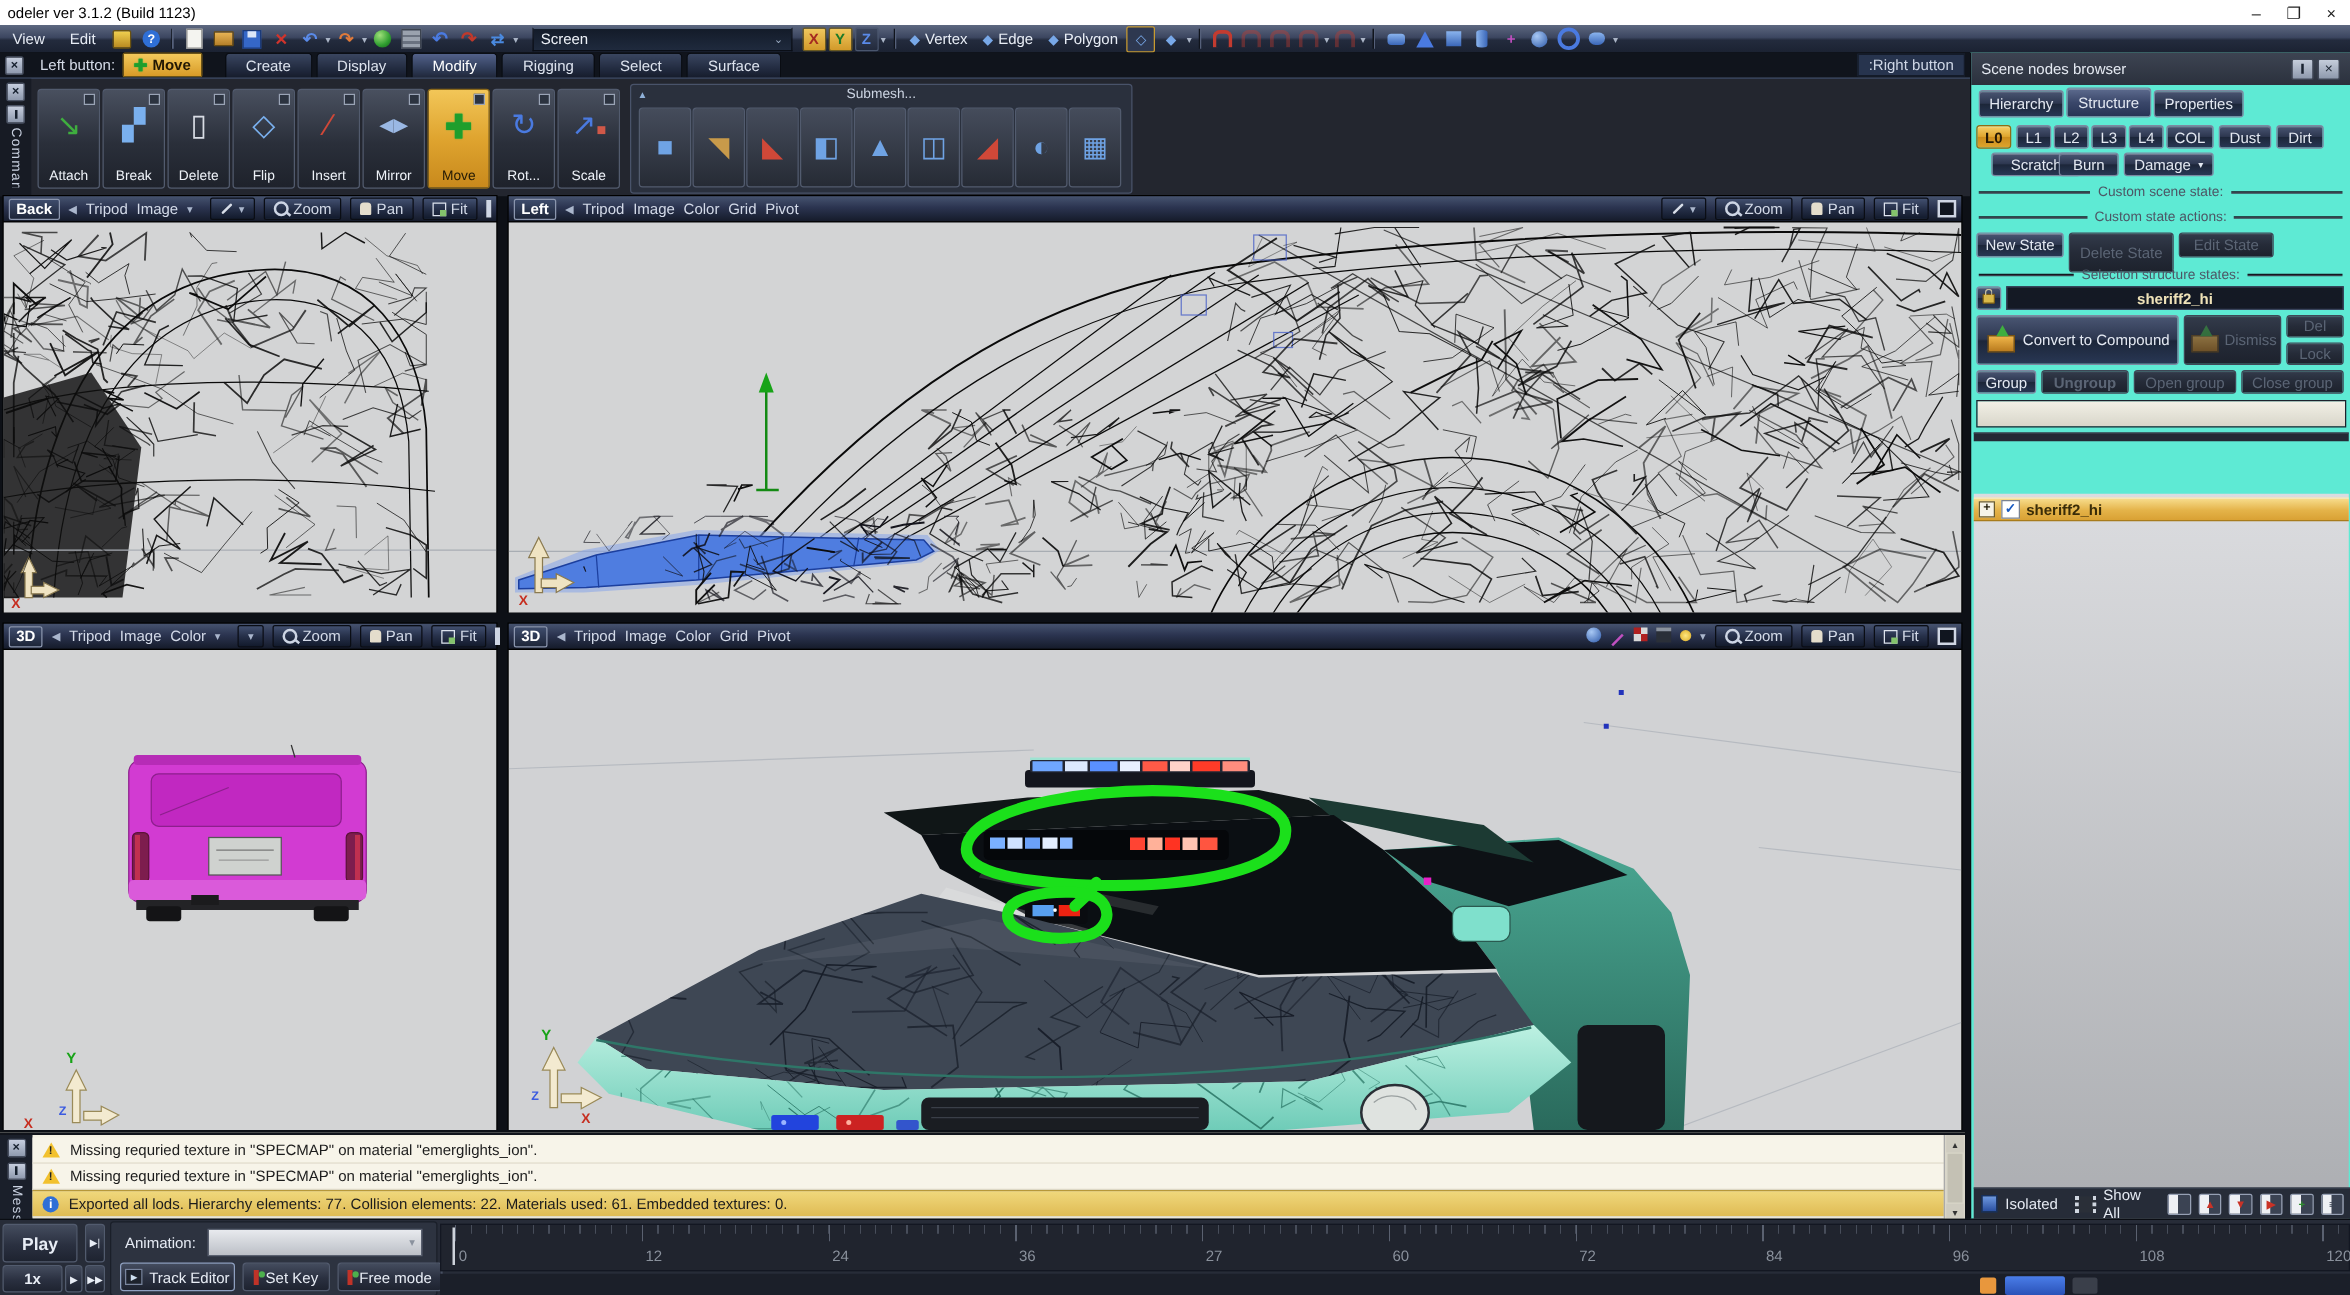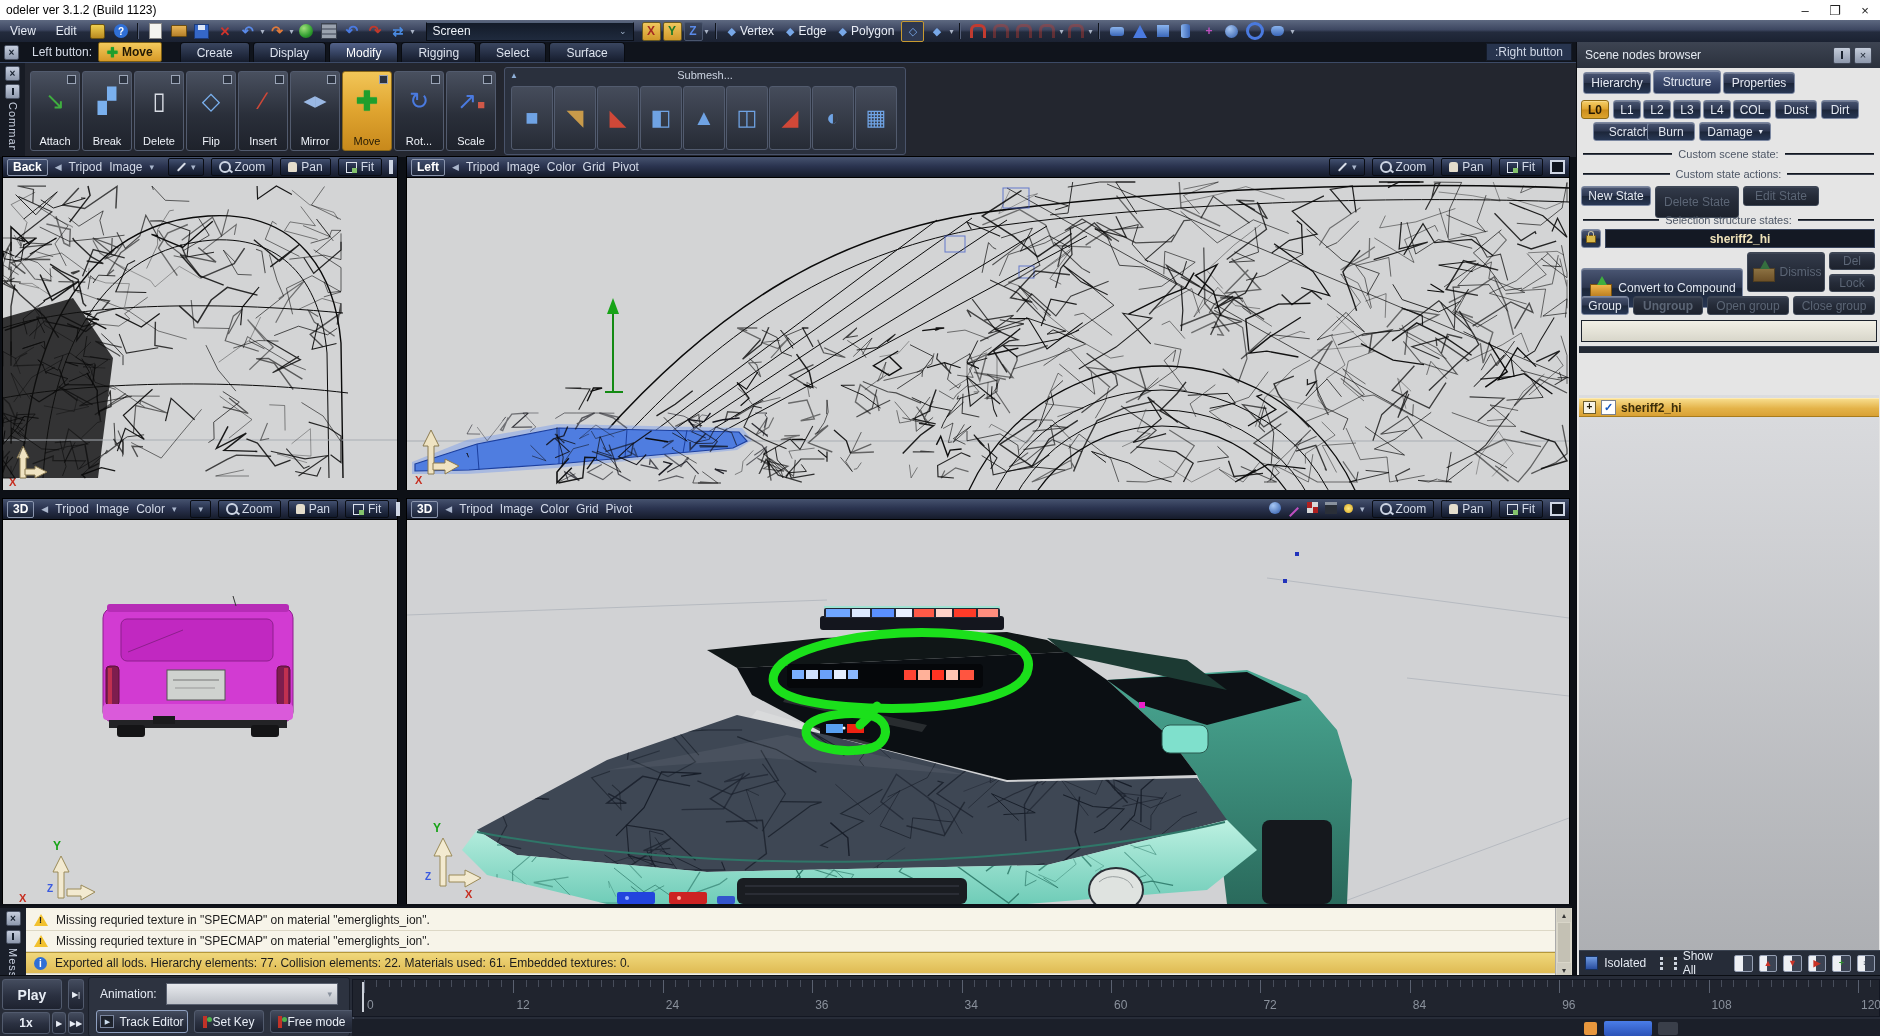--- a/index.html
+++ b/index.html
@@ -78,21 +78,21 @@
   .zoomico{width:8px;height:8px;border:2px solid #cdd5e4;border-radius:50%;position:relative;}
   .zoomico::after{content:"";position:absolute;left:7px;top:7px;width:5px;height:2px;background:#cdd5e4;
                   transform:rotate(40deg);}
   .panico{width:9px;height:10px;background:#e4ddcc;border-radius:3px 3px 1px 1px;}
   .fitico{width:9px;height:9px;border:1px solid #dde3ee;position:relative;}
   .fitico::after{content:"";position:absolute;right:-1px;bottom:-1px;width:5px;height:5px;background:#84c36c;}
   .maxico{width:11px;height:10px;border:2px solid #cfd6e4;background:#10151f;}
   .pencil{width:11px;height:2px;background:#d8dee8;transform:rotate(-45deg);border-radius:1px;}
   .vpcanvas{display:block;background:#d3d4d5;}
   
-  .panel{left:1576px;top:42px;width:304px;height:933px;background:#e5e5e5;border-left:1px solid #0a0c12;
+  .panel{left:1576px;top:42px;width:304px;height:933px;background:#5eead4;border-left:1px solid #0a0c12;
          box-sizing:border-box;color:#e5eaf2;font-size:12px;}
   .ptitle{height:26px;display:flex;align-items:center;padding:0 8px;background:linear-gradient(#3d4452,#2b313d);}
   .sqbtn{width:16px;height:15px;background:linear-gradient(#c5cddb,#8d98ac);border:1px solid #3e4554;
          color:#1a2330;display:flex;align-items:center;justify-content:center;font-size:11px;border-radius:2px;}
   .btn{display:inline-flex;align-items:center;justify-content:center;border:1px solid #7c88a1;border-radius:3px;
        background:linear-gradient(#4a5673,#2d3750 48%,#1c2639 52%,#283754);color:#e4e9f2;font-size:12px;
        box-shadow:inset 0 1px rgba(255,255,255,.22);box-sizing:border-box;position:absolute;}
   .btn.dis{color:#5b6575;border-color:#3e4756;background:linear-gradient(#333b4b,#252b38 50%,#1d222d);
            box-shadow:inset 0 1px rgba(255,255,255,.06);}
   .btn.amber{background:linear-gradient(#f6d06a,#e0a62f 48%,#cc8d1c 52%,#dda42d);color:#241804;
@@ -1357,21 +1357,21 @@
     <div class="btn dis" style="left:166px;top:144px;width:76px;height:20px;">Edit State</div>
     <div class="divider" style="top:172px;">
         <span>Selection structure states:</span>
       </div>
     <div class="btn" style="left:4px;top:187px;width:20px;height:19px;">
         <span style="width:8px;height:6px;background:#d8b84a;border:1px solid #7a5c14;border-radius:1px;position:relative;">
           <span style="position:absolute;left:1px;top:-5px;width:4px;height:4px;border:1px solid #c8c0a0;border-bottom:none;border-radius:3px 3px 0 0;"></span>
         </span>
       </div>
     <div class="abs" style="left:28px;top:187px;width:270px;height:19px;background:#141924;border:1px solid #39445c;display:flex;align-items:center;justify-content:center;color:#efe2b8;font-weight:bold;box-sizing:border-box;">sheriff2_hi</div>
-    <div class="btn" style="left:4px;top:210px;width:162px;height:40px;gap:6px;margin-top:16px;">
+    <div class="btn" style="left:4px;top:210px;width:162px;height:40px;gap:6px;">
       <span class="pkg">
           <span class="box"></span>
           <span class="arr"></span>
         </span>
       <span>Convert to Compound</span>
     </div>
     <div class="btn dis" style="left:170px;top:210px;width:78px;height:40px;gap:5px;">
       <span class="pkg" style="opacity:.5;">
           <span class="box"></span>
           <span class="arr"></span>
@@ -1459,21 +1459,21 @@
     <div class="tlbtn" style="left:270px;top:34px;width:84px;height:23px;">
       <span class="keyico"></span>
       <span>Free mode</span>
     </div>
     <div class="ruler">
       <div class="playhead"></div>
     <span class="fnum" style="left: 14px;">0</span>
         <span class="fnum" style="left: 163.4px;">12</span>
         <span class="fnum" style="left: 312.8px;">24</span>
         <span class="fnum" style="left: 462.2px;">36</span>
-        <span class="fnum" style="left: 611.6px;">34</span>
+        <span class="fnum" style="left: 611.6px;">27</span>
         <span class="fnum" style="left: 761px;">60</span>
         <span class="fnum" style="left: 910.4px;">72</span>
         <span class="fnum" style="left: 1059.8px;">84</span>
         <span class="fnum" style="left: 1209.2px;">96</span>
         <span class="fnum" style="left: 1358.6px;">108</span>
         <span class="fnum" style="left: 1508px;">120</span>
       </div>
     <div class="abs" style="left:352px;top:43px;width:1528px;height:18px;background:#1b1f29;">
       <span class="abs" style="left:1232px;top:3px;width:13px;height:13px;background:#e8973d;border-radius:2px;"></span>
       <span class="abs" style="left:1252px;top:2px;width:48px;height:15px;background:linear-gradient(#4a7de8,#2a52b8);border-radius:2px;"></span>

